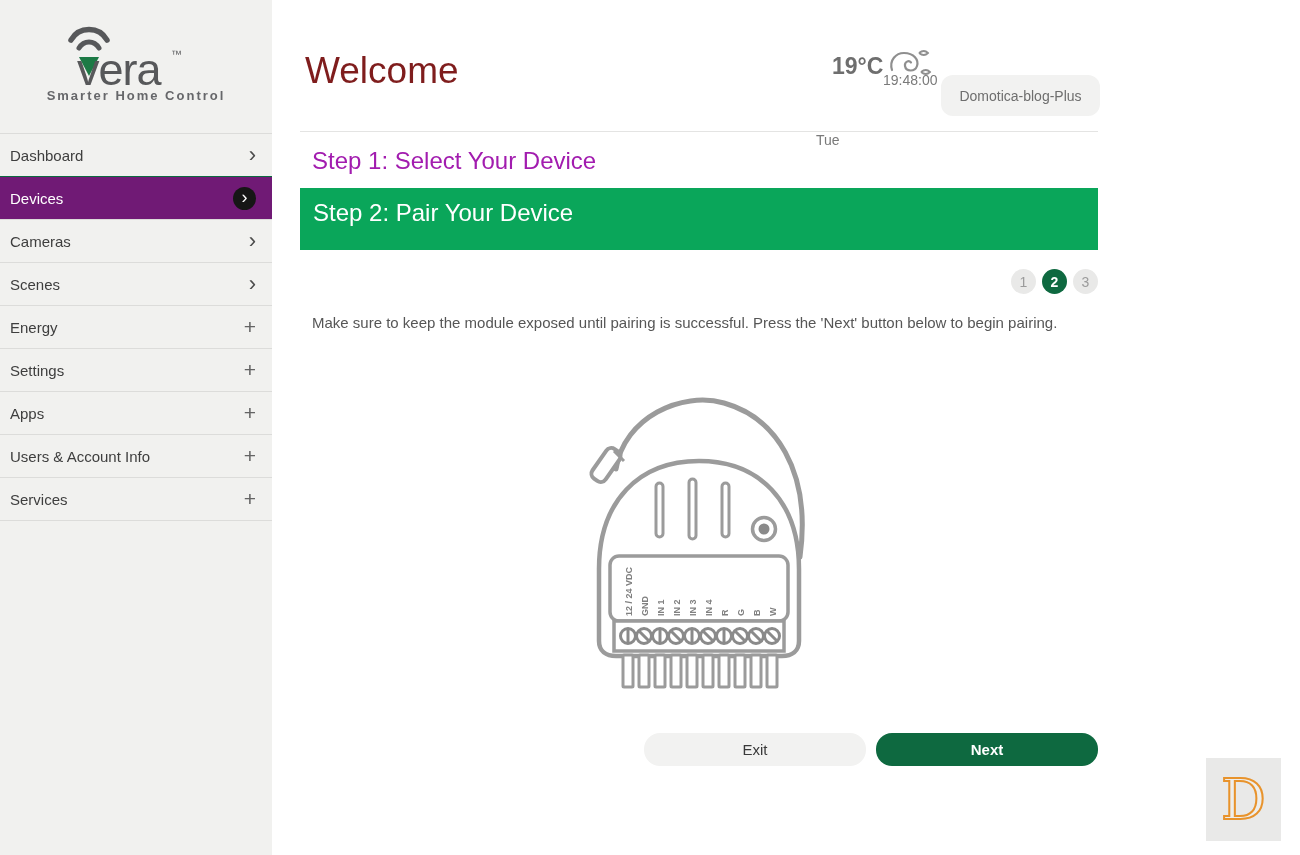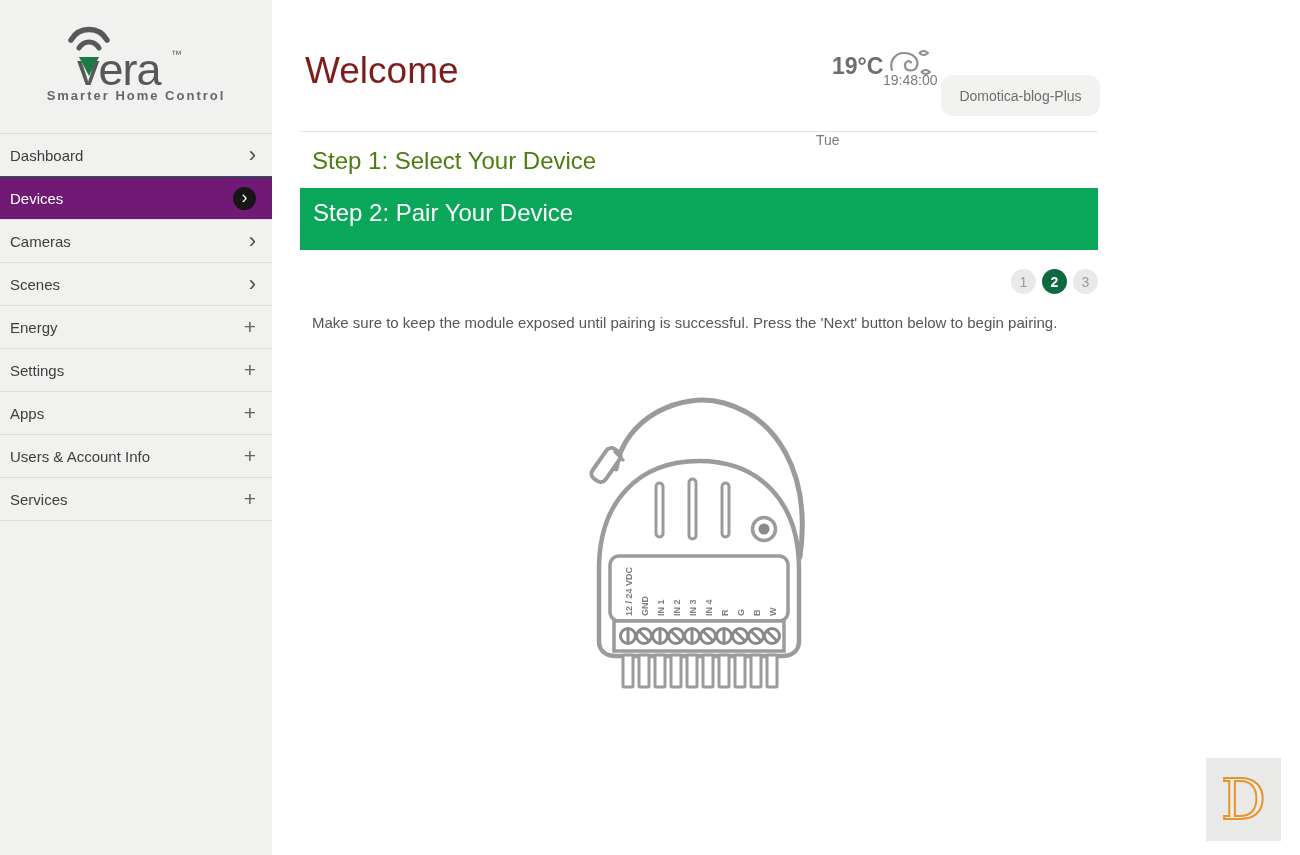--- a/index.html
+++ b/index.html
@@ -48,21 +48,21 @@
   .weather-temp { position:absolute; left:560px; top:53px; font-size:23px; color:#6e6e6e; font-weight:700; }
   .wind-icon { position:absolute; left:616px; top:46px; }
   .weather-day { position:absolute; left:544px; top:87px; font-size:14px; color:#7a7a7a;margin-top:45px; }
   .weather-time { position:absolute; left:611px; top:72px; font-size:14px; color:#7a7a7a; }
   .controller-box {
     position:absolute; left:669px; top:75px; width:159px; height:41px;
     background:#f2f2f1; border-radius:12px; display:flex; align-items:center; justify-content:center;
     font-size:14px; color:#6e6e6e; cursor:pointer;
   }
   .wizard { margin-left:28px; width:798px; border-top:1px solid #e4e4e3; }
-  .step1-title { font-size:24px; font-weight:300; color:#4d7c0f; margin:15px 0 13px 12px; }
+  .step1-title { font-size:24px; font-weight:300; color:#a21caf; margin:15px 0 13px 12px; }
   .step2-banner {
     height:62px; background:#0aa65a; color:#ffffff;
     font-size:24px; font-weight:300; line-height:50px; padding-left:13px;
   }
   .pagination { margin-top:19px; display:flex; justify-content:flex-end; gap:6px; }
   .page-dot {
     width:25px; height:25px; border-radius:50%; background:#e9e9e8; color:#9b9b9b;
     display:flex; align-items:center; justify-content:center; font-size:14px; cursor:pointer;
   }
   .page-dot.active { background:#0e6940; color:#ffffff; font-weight:bold; }
@@ -232,18 +232,22 @@
           <rect x="113" y="266" width="10" height="32" rx="1"></rect>
           <rect x="129" y="266" width="10" height="32" rx="1"></rect>
           <rect x="145" y="266" width="10" height="32" rx="1"></rect>
           <rect x="161" y="266" width="10" height="32" rx="1"></rect>
           <rect x="177" y="266" width="10" height="32" rx="1"></rect>
           <rect x="193" y="266" width="10" height="32" rx="1"></rect>
         </g>
       </svg>
     </div>
 
+    <div class="action-row">
+      <button class="btn btn-exit">Exit</button>
+      <button class="btn btn-next">Next</button>
+    </div>
   </div>
 </div>
 
 <div class="watermark">
   <span class="watermark-letter">D</span>
 </div>
 
 </body></html>

